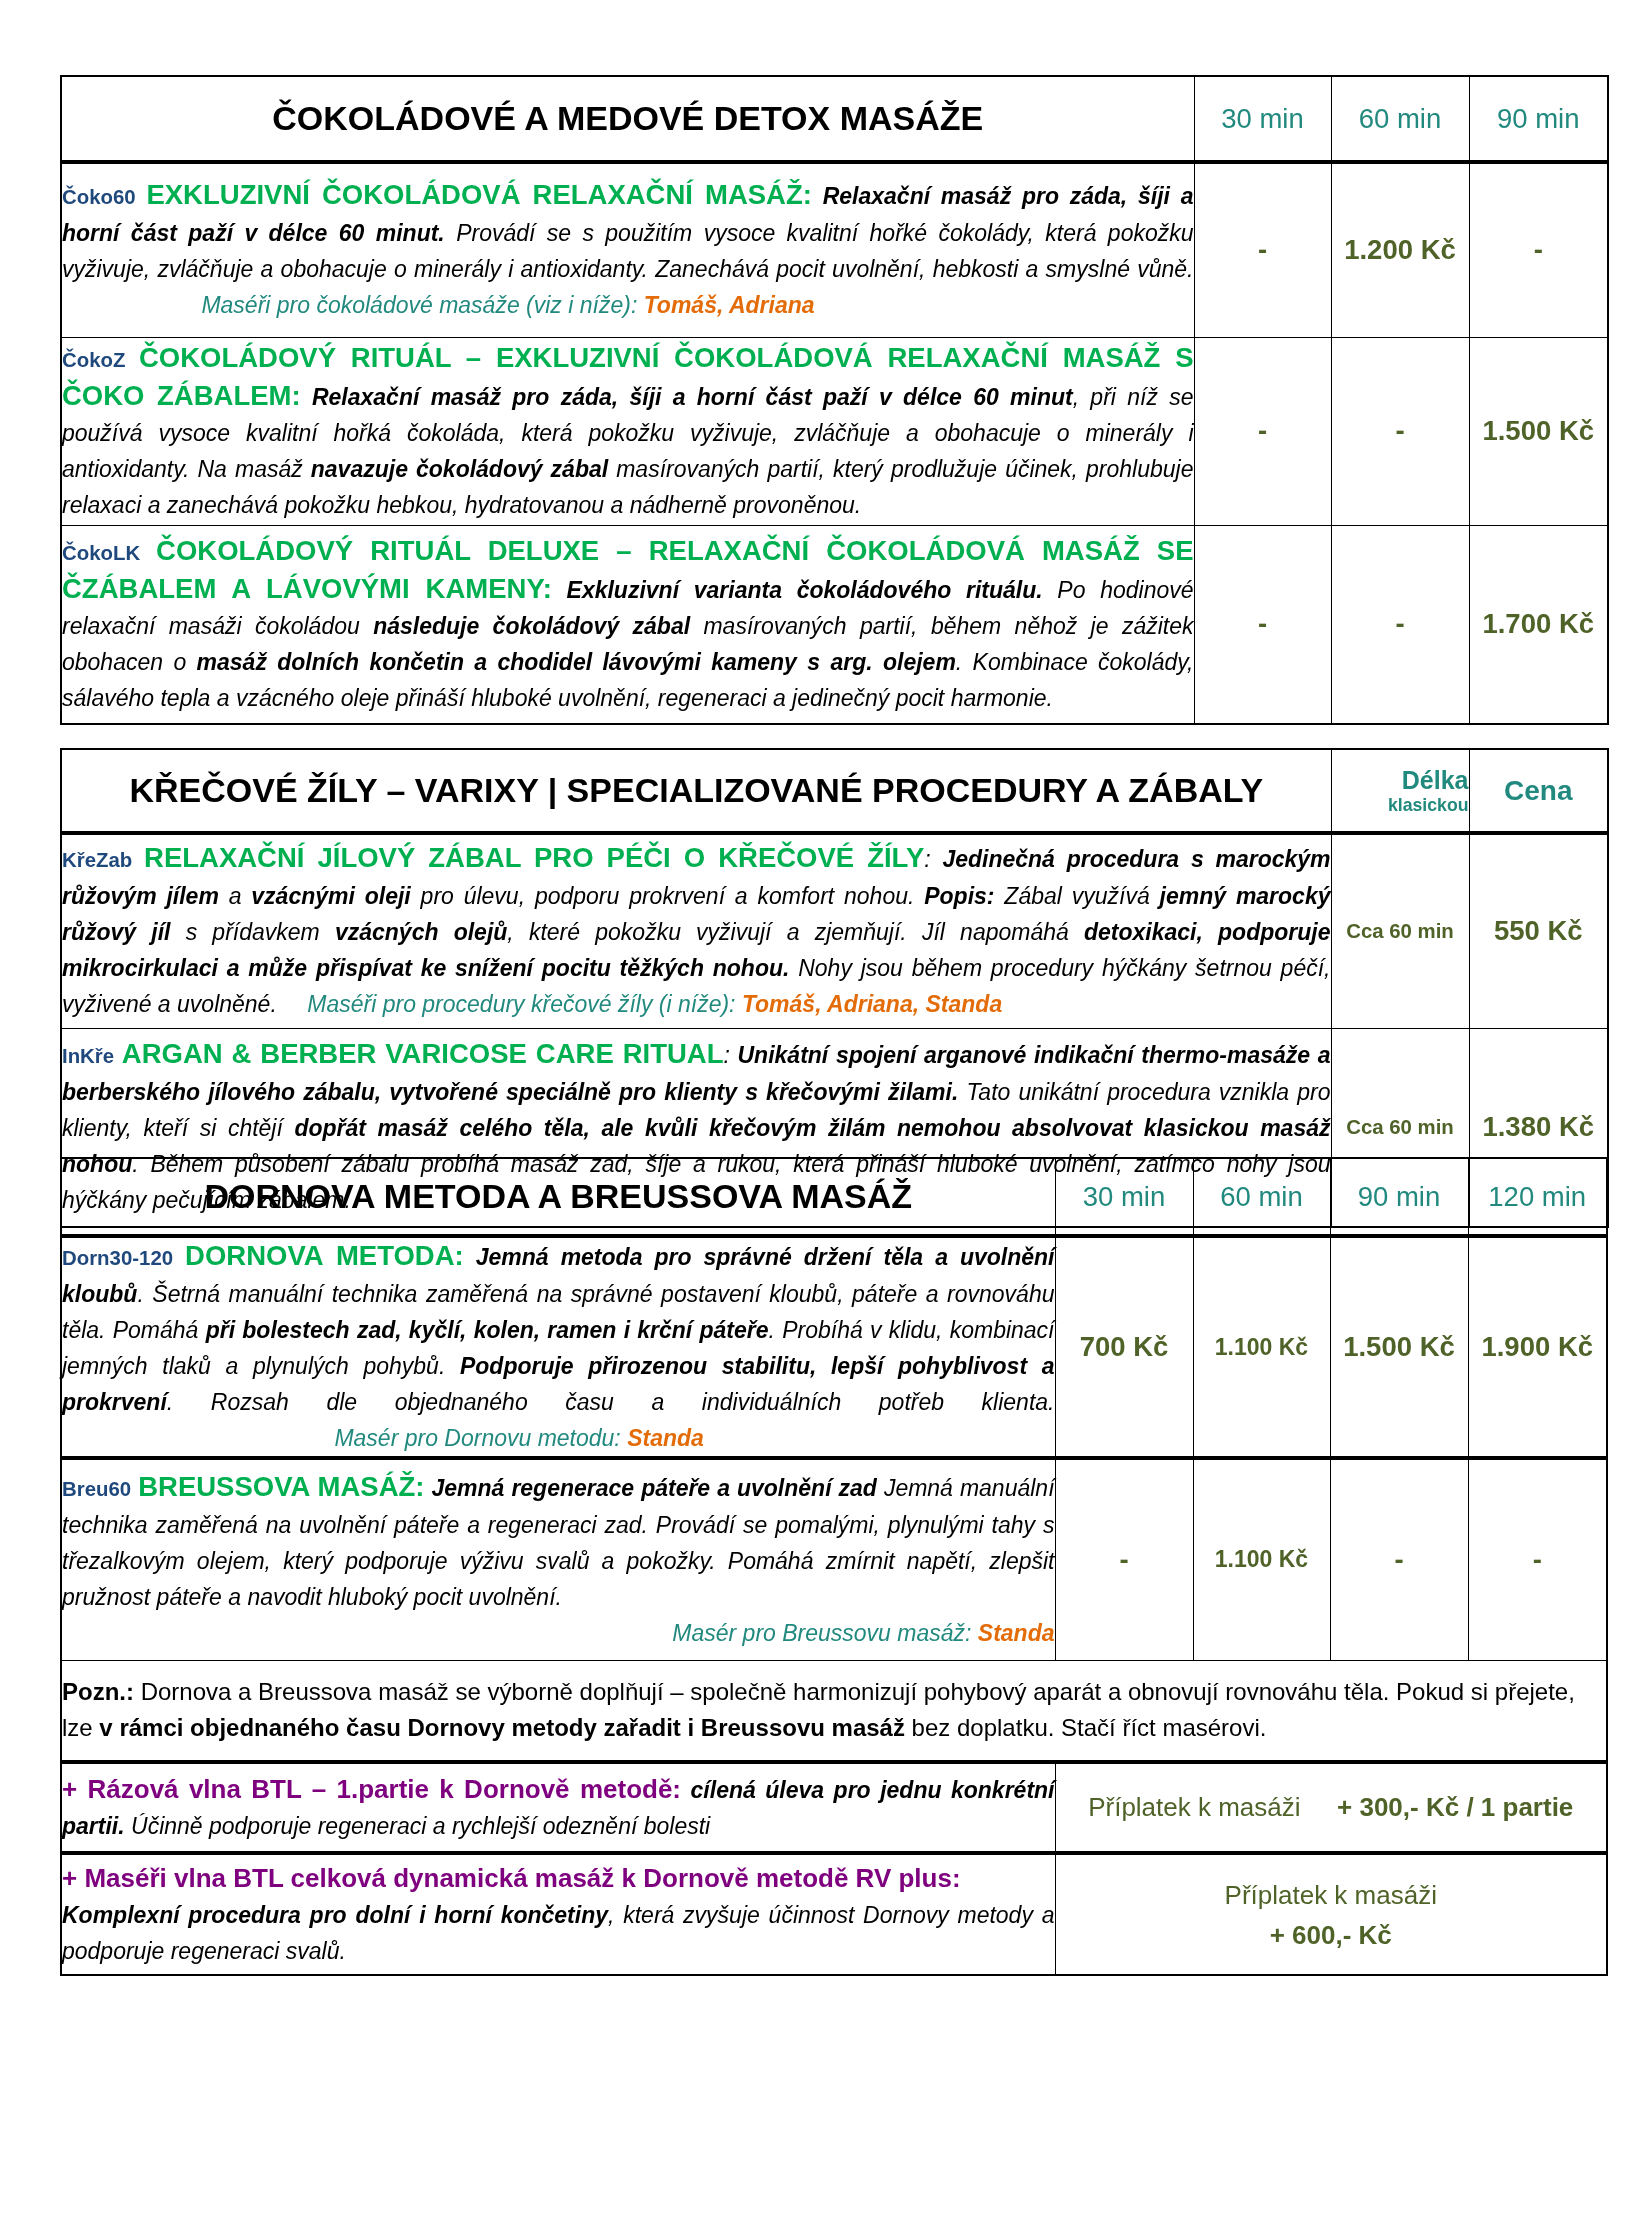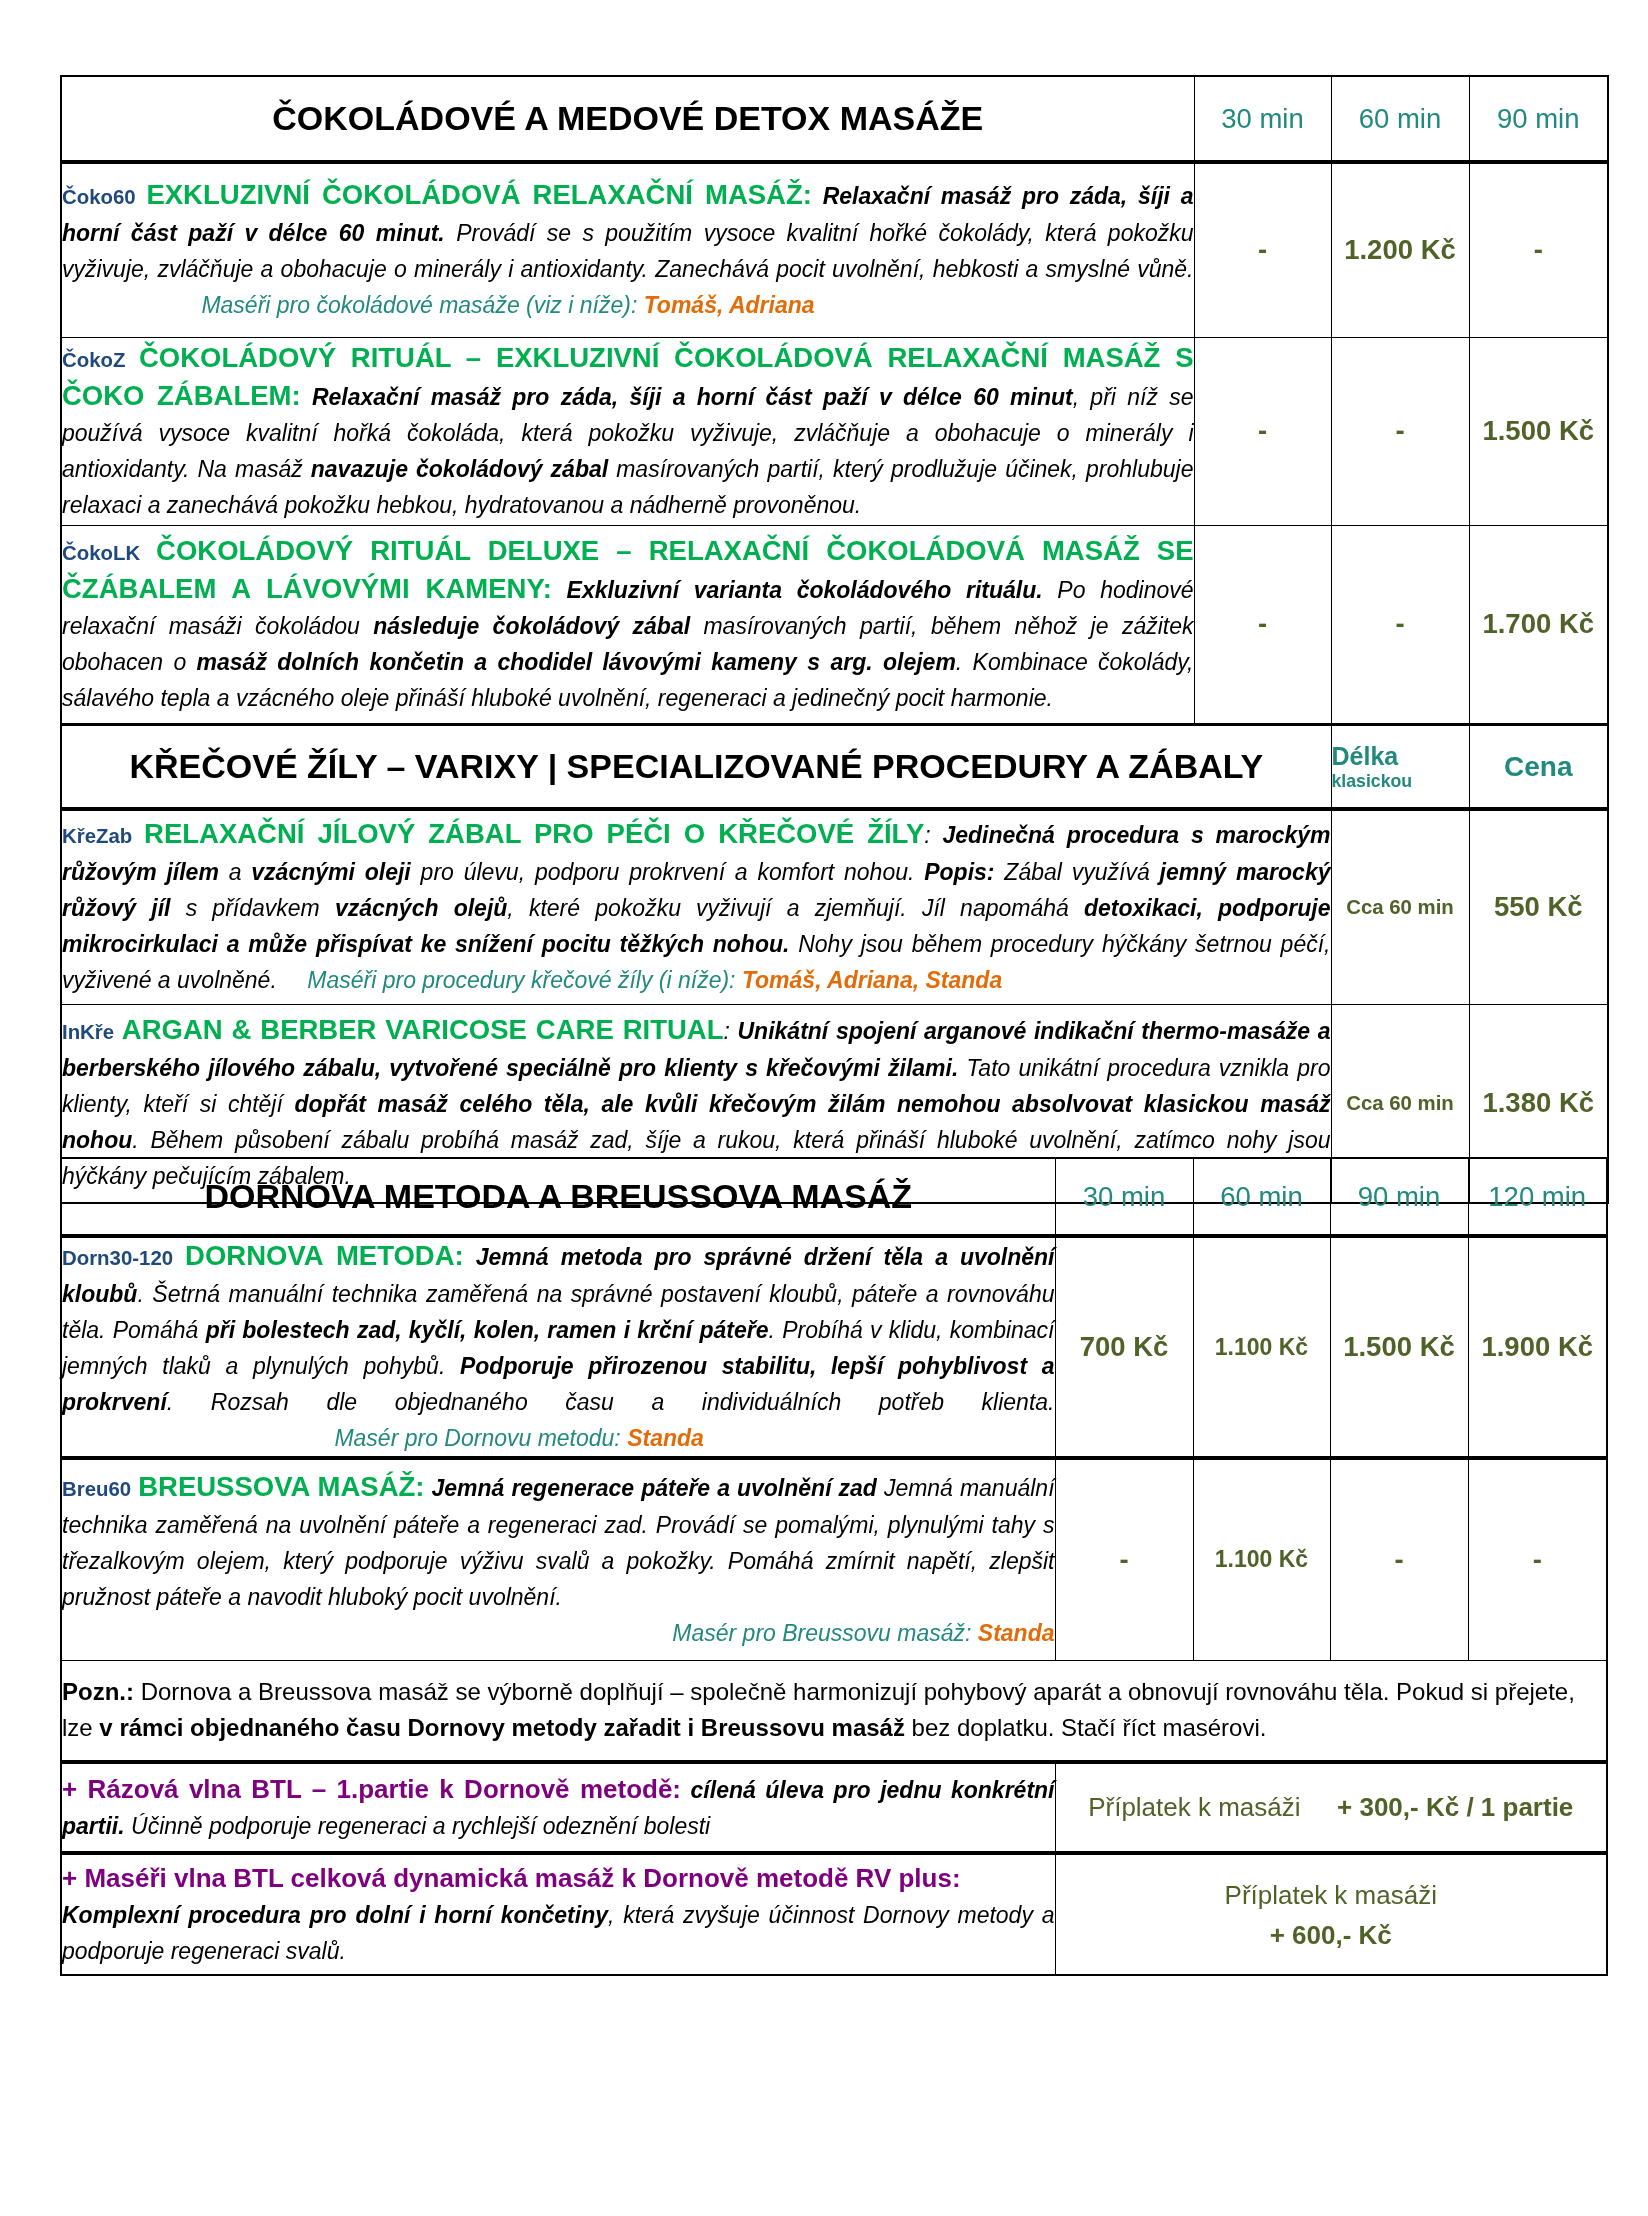--- a/index.html
+++ b/index.html
@@ -4,21 +4,21 @@
 <style>
   html,body{margin:0;padding:0;background:#fff;}
   body{width:1649px;height:2332px;position:relative;font-family:"Liberation Sans","DejaVu Sans",sans-serif;color:#000;overflow:hidden;}
   .page{position:absolute;left:0;top:0;width:1649px;height:2332px;}
   table.pricing{position:absolute;left:60px;border-collapse:collapse;table-layout:fixed;padding-left:38px;}
   table.pricing td{border:1.3px solid #000;vertical-align:middle;padding:0;}
   table.pricing tr.thick-bottom td{border-bottom:4px solid #000;}
   table.pricing.outer{border:2.7px solid #000;}
   .sec-title{font-weight:bold;font-size:34px;text-align:center;letter-spacing:0;}
   .time-head{color:#21897E;font-size:27.5px;text-align:center;}
-  .dur-head{color:#21897E;text-align:left;font-weight:bold;line-height:1.15;}
+  .dur-head{color:#21897E;text-align:right;font-weight:bold;line-height:1.15;}
   .dur-head .big{font-size:25px;display:block;}
   .dur-head .small{font-size:17.7px;display:block;}
   .cena-head{color:#21897E;font-size:28px;font-weight:bold;text-align:center;}
   .desc{font-size:23px;line-height:36px;font-style:italic;text-align:justify;padding:8px 9.8px 8px 9.8px;}
   .desc .code{color:#1F497D;font-style:normal;font-weight:bold;font-size:20.4px;}
   .desc .title{color:#00B050;font-style:normal;font-weight:bold;font-size:27.5px;}
   .desc b{font-weight:bold;}
   .desc .masseur{color:#21897E;}
   .desc .names{color:#E36C09;font-weight:bold;}
   .price{color:#4F6228;font-weight:bold;font-size:27.5px;text-align:center;}
@@ -81,21 +81,21 @@
         <span class="title">ČOKOLÁDOVÝ RITUÁL DELUXE – RELAXAČNÍ ČOKOLÁDOVÁ MASÁŽ SE ČZÁBALEM A LÁVOVÝMI KAMENY:</span>
         <b>Exkluzivní varianta čokoládového rituálu.</b><span> Po hodinové relaxační masáži čokoládou </span><b>následuje čokoládový zábal</b><span> masírovaných partií, během něhož je zážitek obohacen o </span><b>masáž dolních končetin a chodidel lávovými kameny s arg. olejem</b><span>. Kombinace čokolády, sálavého tepla a vzácného oleje přináší hluboké uvolnění, regeneraci a jedinečný pocit harmonie.</span>
       </td>
       <td class="price">-</td>
       <td class="price">-</td>
       <td class="price">1.700 Kč</td>
     </tr>
   </tbody>
     </table>
 
-  <table class="pricing outer" style="top:724px;width:1547px;">
+  <table class="pricing outer" style="top:748px;width:1547px;">
     <colgroup>
         <col style="width:1270px">
         <col style="width:138px">
         <col style="width:139px">
       </colgroup>
     <tbody>
         <tr class="thick-bottom" style="height:84px">
       <td class="sec-title">KŘEČOVÉ ŽÍLY – VARIXY | SPECIALIZOVANÉ PROCEDURY A ZÁBALY</td>
       <td class="dur-head">
         <span class="big">Délka</span>

